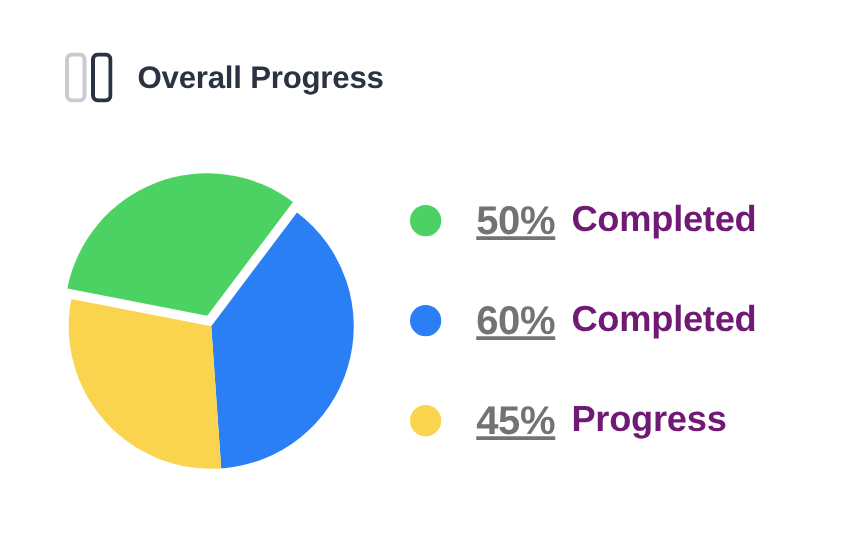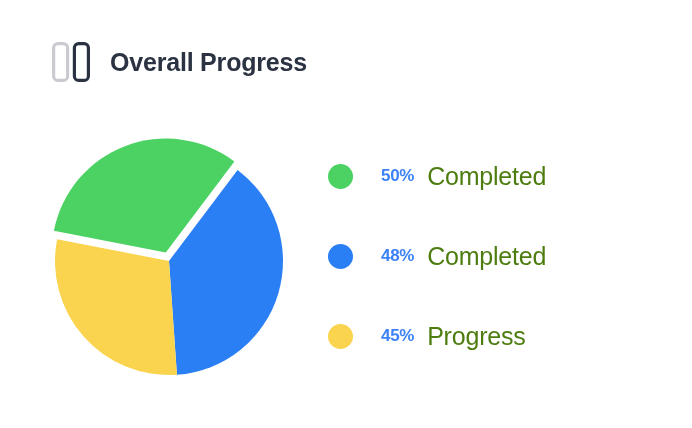--- a/index.html
+++ b/index.html
@@ -81,31 +81,32 @@
   .legend-row:last-child { margin-bottom: 0; text-align: center; }
 
   .legend-dot {
     width: 25px;
     height: 25px;
     border-radius: 50%;
     flex: none;
     margin-right: 28px;
   }
   .legend-value {
-    font-size: 17px;
+    font-size: 32px;
     font-weight: bold;
-    color: #3b82f6;
+    color: #737373;
     letter-spacing: -0.3px;
     margin-right: 13px;
     white-space: nowrap;
+    text-decoration: underline;
   }
   .legend-label {
-    font-size: 25px;
-    font-weight: normal;
-    color: #4d7c0f;
+    font-size: 29px;
+    font-weight: bold;
+    color: #701a75;
     letter-spacing: -0.2px;
     white-space: nowrap;
   }
 </style>
 </head>
 <body>
 
 <div id="card">
 
   <div id="header">
@@ -129,21 +130,21 @@
   <div id="legend">
 
     <div class="legend-row">
       <span class="legend-dot" id="dot-0" style="background: rgb(75, 210, 99);"></span>
       <span class="legend-value">50%</span>
       <span class="legend-label">Completed</span>
     </div>
 
     <div class="legend-row">
       <span class="legend-dot" id="dot-1" style="background: rgb(43, 127, 245);"></span>
-      <span class="legend-value">48%</span>
+      <span class="legend-value">60%</span>
       <span class="legend-label">Completed</span>
     </div>
 
     <div class="legend-row">
       <span class="legend-dot" id="dot-2" style="background: rgb(250, 212, 78);"></span>
       <span class="legend-value">45%</span>
       <span class="legend-label">Progress</span>
     </div>
 
   </div>

